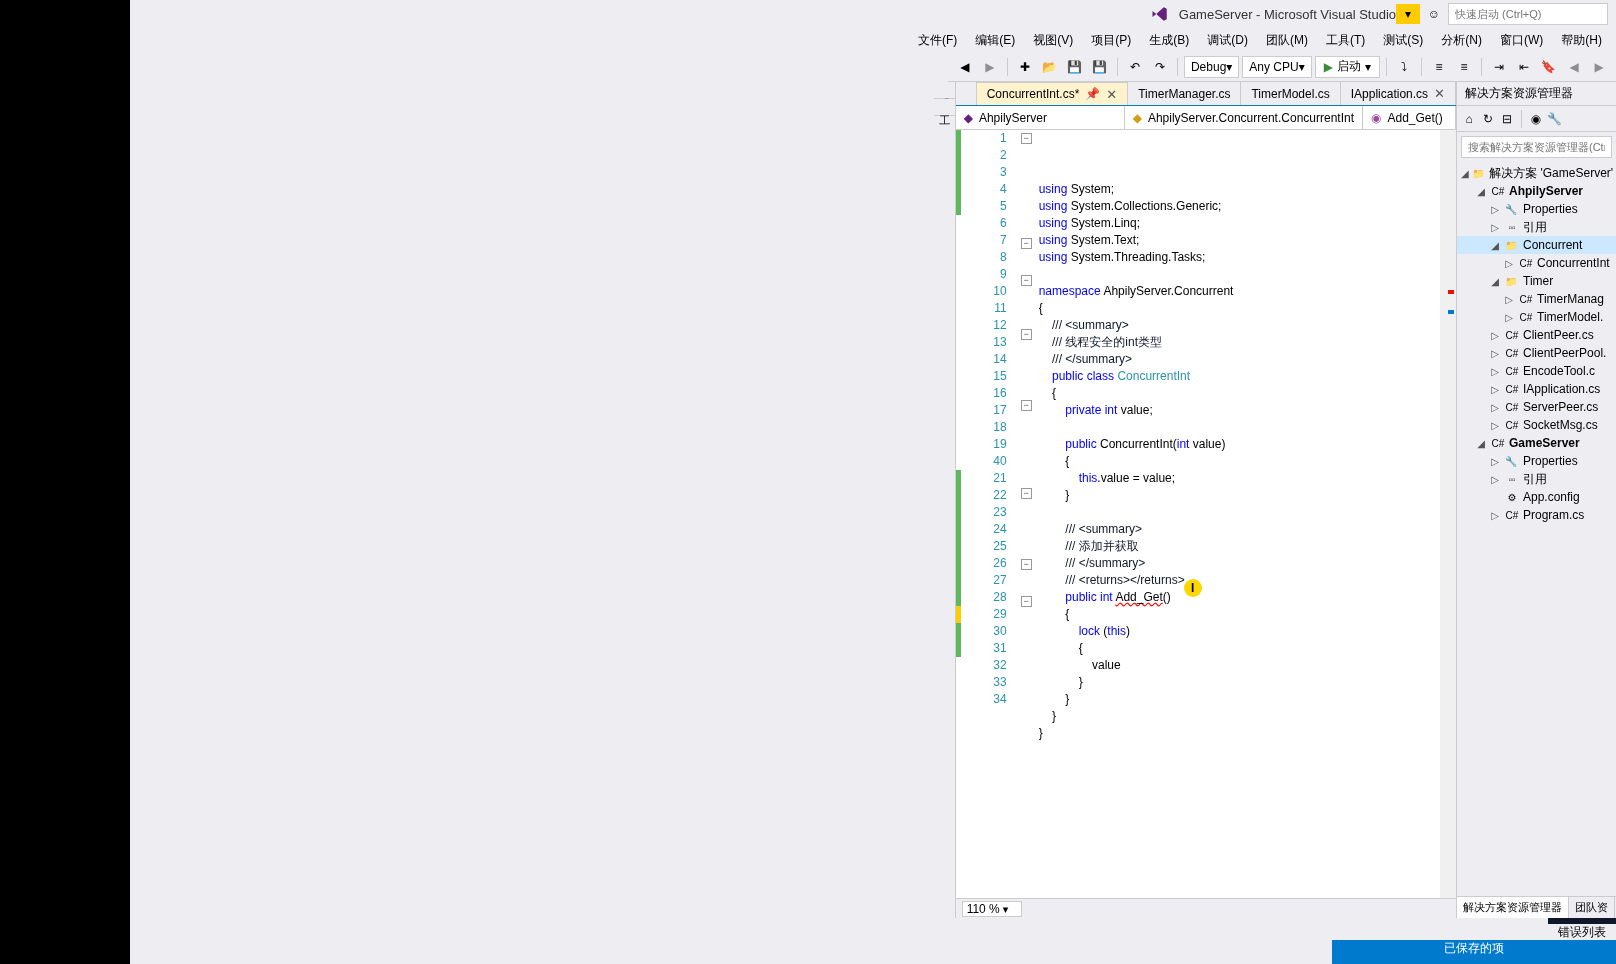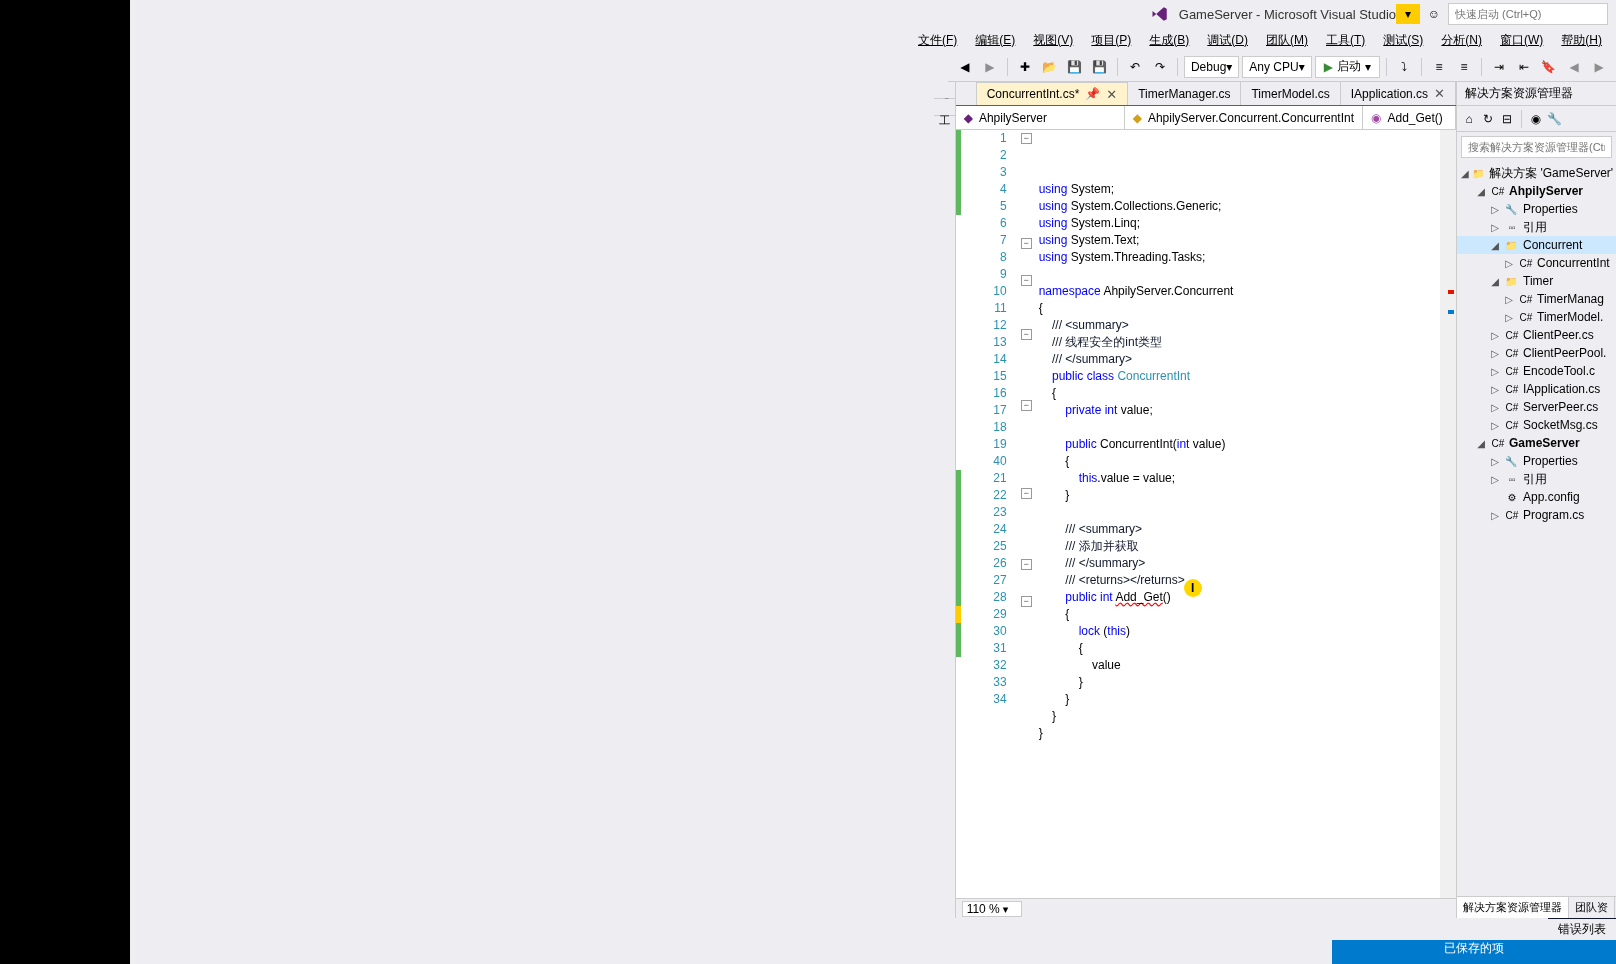--- a/index.html
+++ b/index.html
@@ -5,21 +5,21 @@
 * { margin: 0; padding: 0; box-sizing: border-box; font-family: "Microsoft YaHei", "Segoe UI", sans-serif; font-size: 12px; }
 body { background: #000; width: 1616px; height: 964px; overflow: hidden; position: relative; }
 .vs-window { position: absolute; left: 130px; top: 0; right: 0; bottom: 0; background: #eeeef2; display: flex; flex-direction: column; align-items: flex-end; }
 .titlebar { height: 28px; background: #eeeef2; display: flex; align-items: center; padding: 0 8px; }
 .vs-logo { width: 18px; height: 18px; margin-right: 10px; }
 .title-text { color: #333; font-size: 13px; }
 .titlebar-right { margin-left: auto; display: flex; align-items: center; gap: 4px; }
 .notif-flag { width: 24px; height: 20px; background: #ffcc00; display: flex; align-items: center; justify-content: center; }
 .feedback-icon { width: 20px; height: 20px; display: flex; align-items: center; justify-content: center; }
 .quick-launch { width: 160px; height: 22px; border: 1px solid #ccc; background: #fff; padding: 0 6px; color: #999; font-size: 11px; }
-.menubar { height: 24px; display: flex; align-items: center; padding: 0 6px; gap: 2px; text-decoration: underline; }
+.menubar { height: 24px; display: flex; align-items: center; padding: 0 6px; gap: 2px; }
 .menu-item { padding: 3px 8px; cursor: pointer; }
 .toolbar { height: 30px; background: #eeeef2; display: flex; align-items: center; padding: 0 6px; gap: 3px; border-bottom: 1px solid #ccc; }
 .tb-btn { width: 22px; height: 22px; display: flex; align-items: center; justify-content: center; cursor: pointer; border-radius: 2px; }
 .tb-sep { width: 1px; height: 18px; background: #ccc; margin: 0 3px; }
 .tb-dropdown { height: 22px; border: 1px solid #ccc; background: #fff; padding: 0 6px; display: flex; align-items: center; cursor: pointer; }
 .start-btn { display: flex; align-items: center; gap: 4px; padding: 0 8px; }
 .green-play { color: #388a34; }
 .main-area { flex: 1; display: flex; overflow: hidden; }
 .left-tabs { width: 22px; background: #eeeef2; display: flex; flex-direction: column; border-right: 1px solid #ccc; }
 .vert-tab { writing-mode: vertical-lr; padding: 8px 3px; font-size: 11px; background: #eeeef2; border-bottom: 1px solid #ccc; }
@@ -56,21 +56,21 @@
 .search-sol { height: 22px; border: 1px solid #ccc; background: #fff; margin: 4px; padding: 0 6px; color: #999; font-size: 11px; }
 .tree { flex: 1; overflow: auto; padding: 2px 0; }
 .tree-node { display: flex; align-items: center; height: 18px; padding-right: 4px; gap: 4px; cursor: pointer; white-space: nowrap; }
 .tree-node.selected { background: #cce8ff; }
 .expander { width: 12px; text-align: center; color: #555; font-size: 10px; }
 .node-icon { width: 14px; height: 14px; display: flex; align-items: center; justify-content: center; font-size: 10px; }
 .bold { font-weight: bold; }
 .panel-tabs { height: 22px; display: flex; border-top: 1px solid #ccc; }
 .panel-tab { padding: 0 6px; display: flex; align-items: center; font-size: 11px; border-right: 1px solid #ccc; }
 .panel-tab.active { background: #fff; }
-.bottom-bar { height: 22px; background: #eeeef2; display: flex; align-items: center; border-top: 1px solid #0f172a; }
+.bottom-bar { height: 22px; background: #eeeef2; display: flex; align-items: center; border-top: 6px solid #0f172a; }
 .bt-tab { padding: 0 10px; height: 100%; display: flex; align-items: center; background: #eeeef2; }
 .status-bar { height: 24px; background: #007acc; color: #fff; display: flex; align-items: center; padding: 0 10px; gap: 40px; font-size: 12px; flex-direction: column; }
 .status-left { flex: 0 0 auto; }
 .status-right { margin-left: auto; display: flex; gap: 50px; }
 .scroll-track { position: absolute; right: 0; top: 0; bottom: 0; width: 16px; background: #f0f0f0; }
 .scroll-marker { position: absolute; right: 2px; width: 6px; height: 4px; }
 .red-mark { background: #e51400; }
 .blue-mark { background: #007acc; }
 </style>
 </head>

